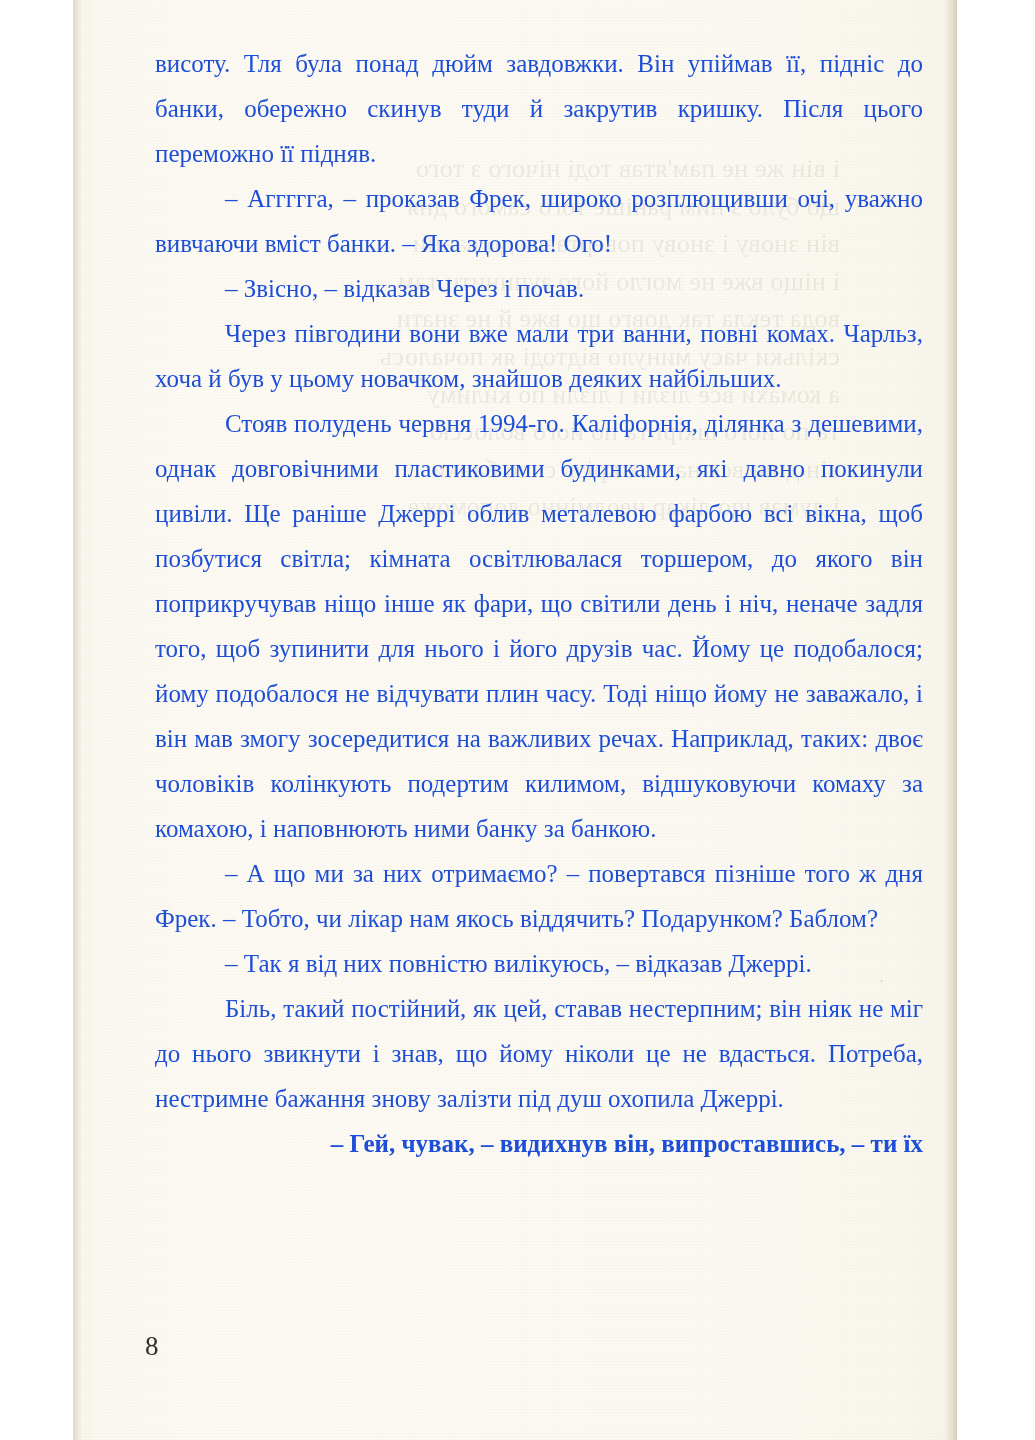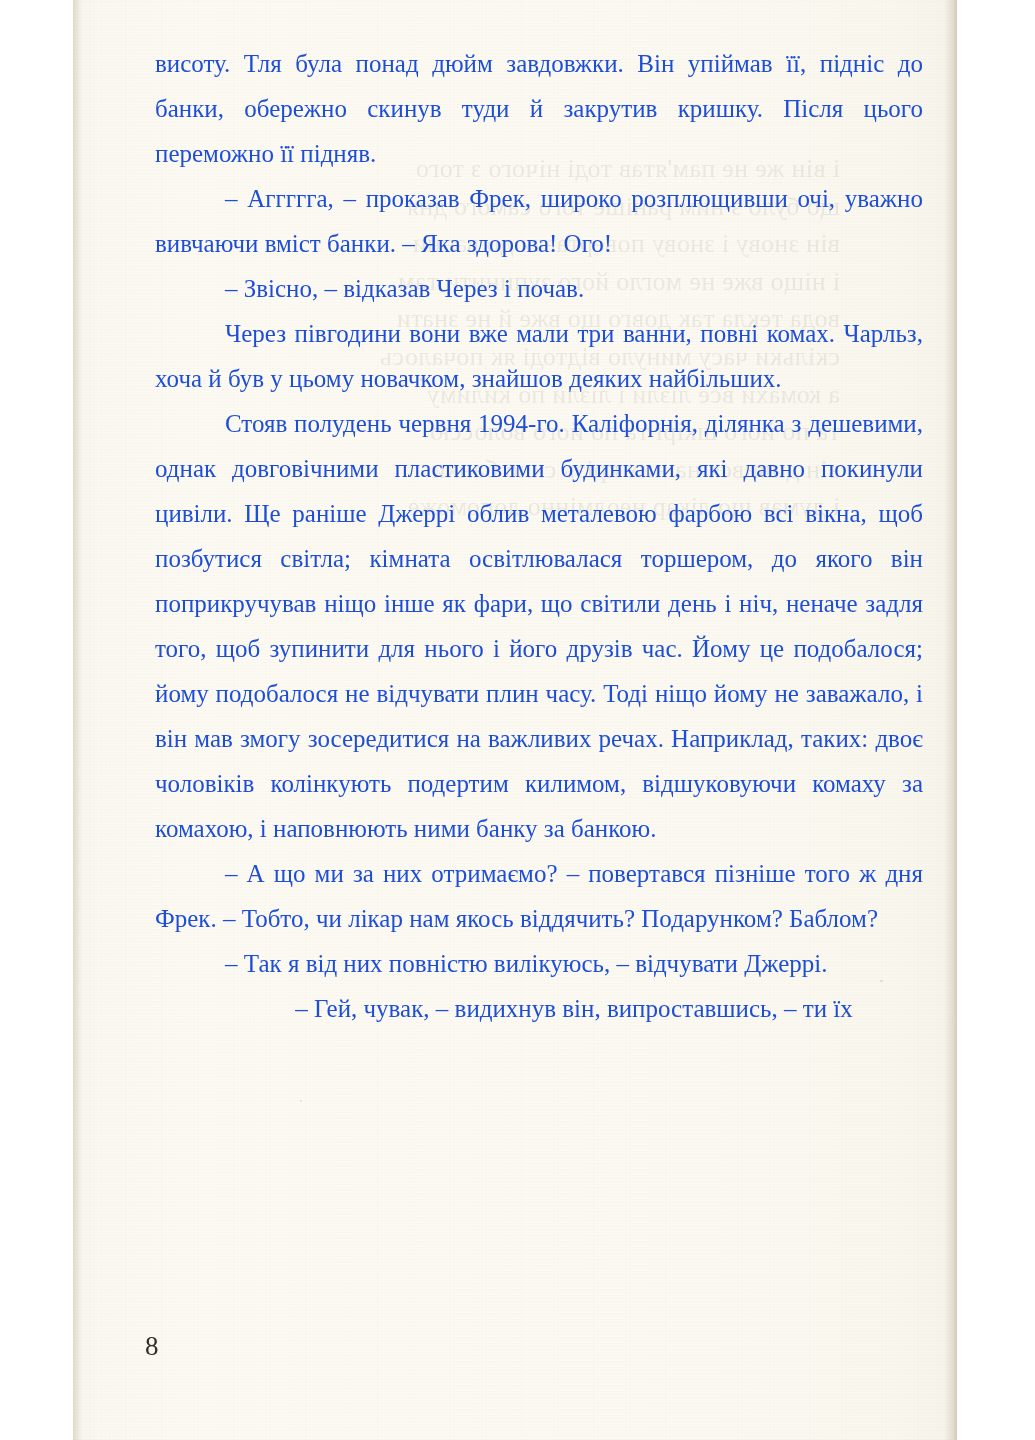--- a/index.html
+++ b/index.html
@@ -110,21 +110,21 @@
     -webkit-font-smoothing: antialiased;
   }
   .textblock p {
     margin: 0;
     text-indent: 70px;
     hyphens: manual;
   }
   .textblock p.cont {
     text-indent: 0;
   }
-  .textblock p:last-of-type { text-align: center; }
+  .textblock p:last-of-type { text-align: right; font-weight: bold; }
 
   .folio {
     position: absolute;
     left: 145px;
     top: 1331px;
     font-size: 27px;
     color: #33302a;
     letter-spacing: .5px;
   }
 
@@ -161,21 +161,22 @@
     <p>і думав що лікар неодмінно допоможе</p>
   </div>
 
   <div class="textblock">
     <p class="cont">висоту. Тля була понад дюйм завдовжки. Він упіймав її, підніс до банки, обережно скинув туди й закрутив кришку. Після цього переможно її підняв.</p>
     <p>– Аггггга, – проказав Фрек, широко розплющивши очі, уважно вивчаючи вміст банки. – Яка здорова! Ого!</p>
     <p>– Звісно, – відказав Через і почав.</p>
     <p>Через півгодини вони вже мали три ванни, повні комах. Чарльз, хоча й був у цьому новачком, знайшов деяких найбільших.</p>
     <p>Стояв полудень червня 1994-го. Каліфорнія, ділянка з дешевими, однак довговічними пластиковими будинками, які давно покинули цивіли. Ще раніше Джеррі облив металевою фарбою всі вікна, щоб позбутися світла; кімната освітлювалася торшером, до якого він поприкручував ніщо інше як фари, що світили день і ніч, неначе задля того, щоб зупинити для нього і його друзів час. Йому це подобалося; йому подобалося не відчувати плин часу. Тоді ніщо йому не заважало, і він мав змогу зосередитися на важливих речах. Наприклад, таких: двоє чоловіків колінкують подертим килимом, відшуковуючи комаху за комахою, і наповнюють ними банку за банкою.</p>
     <p>– А що ми за них отримаємо? – повертався пізніше того ж дня Фрек. – Тобто, чи лікар нам якось віддячить? Подарунком? Баблом?</p>
-    <p>– Так я від них повністю вилікуюсь, – відчувати Джеррі.</p>
+    <p>– Так я від них повністю вилікуюсь, – відказав Джеррі.</p>
+    <p>Біль, такий постійний, як цей, ставав нестерпним; він ніяк не міг до нього звикнути і знав, що йому ніколи це не вдасться. Потреба, нестримне бажання знову залізти під душ охопила Джеррі.</p>
     <p>– Гей, чувак, – видихнув він, випроставшись, – ти їх</p>
   </div>
 
   <div class="folio">8</div>
 
   <div class="speck" style="left:420px;top:378px;width:3px;height:3px;"></div>
   <div class="speck" style="left:760px;top:700px;width:2px;height:2px;"></div>
   <div class="speck" style="left:300px;top:1100px;width:2px;height:2px;"></div>
   <div class="speck" style="left:880px;top:980px;width:3px;height:2px;"></div>
 </div>

